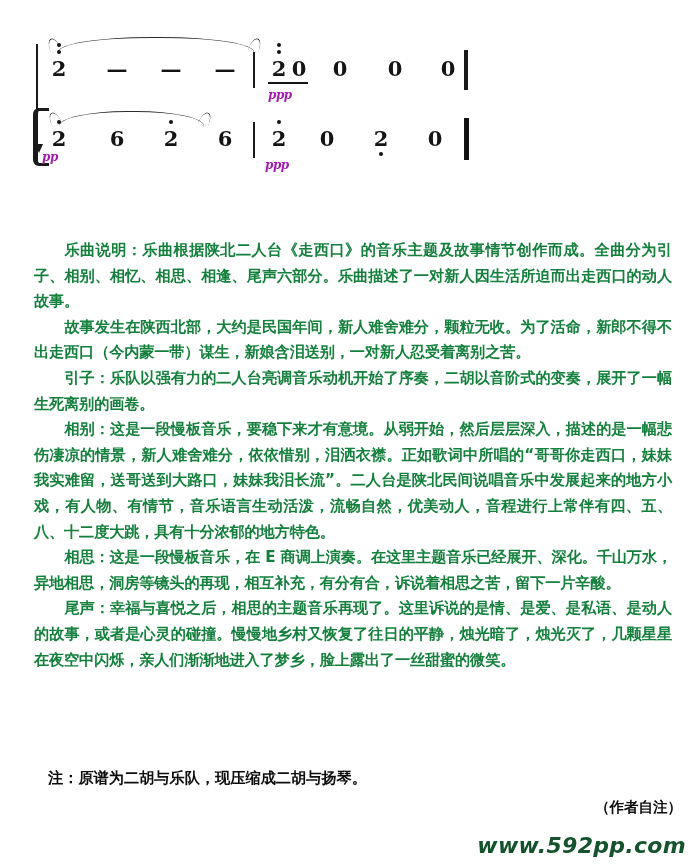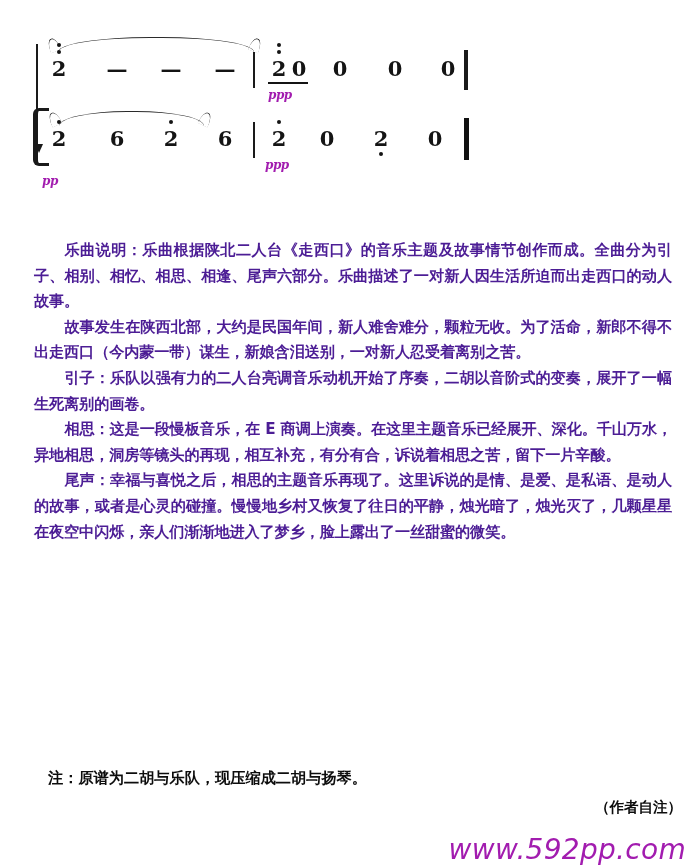--- a/index.html
+++ b/index.html
@@ -163,21 +163,21 @@
     position: absolute;
     left: 34px;
     top: 238px;
     width: 638px;
   }
   .para {
     font-family: "DejaVu Sans", "Liberation Sans", sans-serif;
     font-weight: bold;
     font-size: 15.2px;
     line-height: 25.6px;
-    color: #4c1d95;
+    color: #15803d;
     text-align: justify;
     text-justify: inter-character;
     margin: 0 0 0 0;
     letter-spacing: -0.15px;
   }
   .para.indent { text-indent: 2em; }
 
   #note-line {
     position: absolute;
     left: 48px;
@@ -197,23 +197,23 @@
     font-weight: bold;
     font-size: 14.5px;
     color: #0d0d0d;
   }
   #watermark {
     position: absolute;
     right: 14px;
     top: 833px;
     font-family: "DejaVu Sans", "Liberation Sans", sans-serif;
     font-style: italic;
-    font-weight: normal;
-    font-size: 28px;
-    color: #a21caf;
+    font-weight: bold;
+    font-size: 22px;
+    color: #14532d;
     letter-spacing: 0.3px;
   }
 </style>
 </head>
 <body>
 
 <div id="score">
   <div class="staff-system">
 
     <div class="sys-rule"></div>
@@ -270,21 +270,21 @@
     <div class="staff lower">
 
       <div class="slur-l" style="left:49px; top:6px; transform:rotate(-26deg);"></div>
       <div class="slur" style="left:59px; top:5px; width:145px;"></div>
       <div class="slur-r" style="left:200px; top:6px; transform:rotate(26deg);"></div>
 
       <div class="note" style="left:46px;">
         <span class="oct-hi"></span>
         <span class="glyph">2</span>
       </div>
-      <div class="dyn" style="left:42px; top:68px;">pp</div>
+      <div class="dyn" style="left:42px; top:44px;">pp</div>
 
       <div class="note" style="left:104px;">
         <span class="glyph">6</span>
       </div>
       <div class="note" style="left:158px;">
         <span class="oct-hi"></span>
         <span class="glyph">2</span>
       </div>
       <div class="note" style="left:212px;">
         <span class="glyph">6</span>
@@ -312,19 +312,20 @@
       <div class="barline final" style="left:464px;"></div>
     </div>
 
   </div>
 </div>
 
 <div id="prose">
   <p class="para indent">乐曲说明：乐曲根据陕北二人台《走西口》的音乐主题及故事情节创作而成。全曲分为引子、相别、相忆、相思、相逢、尾声六部分。乐曲描述了一对新人因生活所迫而出走西口的动人故事。</p>
   <p class="para indent">故事发生在陕西北部，大约是民国年间，新人难舍难分，颗粒无收。为了活命，新郎不得不出走西口（今内蒙一带）谋生，新娘含泪送别，一对新人忍受着离别之苦。</p>
   <p class="para indent">引子：乐队以强有力的二人台亮调音乐动机开始了序奏，二胡以音阶式的变奏，展开了一幅生死离别的画卷。</p>
+  <p class="para indent">相别：这是一段慢板音乐，要稳下来才有意境。从弱开始，然后层层深入，描述的是一幅悲伤凄凉的情景，新人难舍难分，依依惜别，泪洒衣襟。正如歌词中所唱的“哥哥你走西口，妹妹我实难留，送哥送到大路口，妹妹我泪长流”。二人台是陕北民间说唱音乐中发展起来的地方小戏，有人物、有情节，音乐语言生动活泼，流畅自然，优美动人，音程进行上常伴有四、五、八、十二度大跳，具有十分浓郁的地方特色。</p>
   <p class="para indent">相思：这是一段慢板音乐，在 E 商调上演奏。在这里主题音乐已经展开、深化。千山万水，异地相思，洞房等镜头的再现，相互补充，有分有合，诉说着相思之苦，留下一片辛酸。</p>
   <p class="para indent">尾声：幸福与喜悦之后，相思的主题音乐再现了。这里诉说的是情、是爱、是私语、是动人的故事，或者是心灵的碰撞。慢慢地乡村又恢复了往日的平静，烛光暗了，烛光灭了，几颗星星在夜空中闪烁，亲人们渐渐地进入了梦乡，脸上露出了一丝甜蜜的微笑。</p>
 </div>
 
 <div id="note-line">注：原谱为二胡与乐队，现压缩成二胡与扬琴。</div>
 <div id="byline">（作者自注）</div>
 <div id="watermark">www.592pp.com</div>
 
 </body></html>

